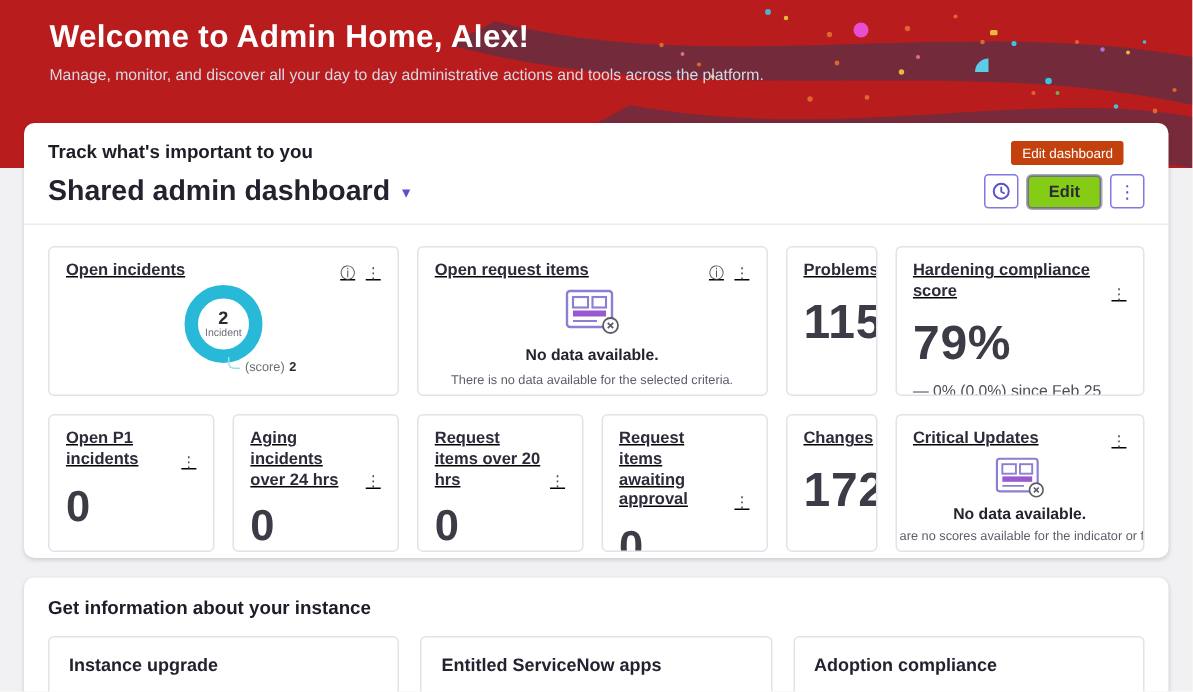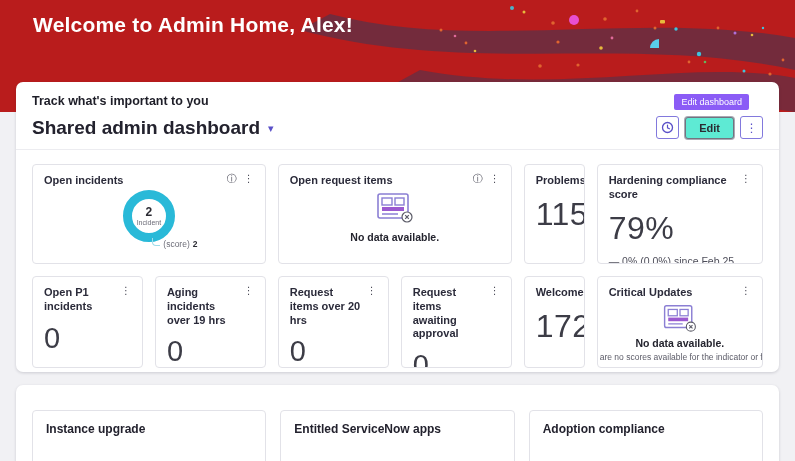--- a/index.html
+++ b/index.html
@@ -20,44 +20,44 @@
   .panel-2 { margin-top:13px; padding:13px 16px 16px; height:120px; }
 
   .section-heading { font-size:12.5px; font-weight:bold; color:#1d1d27; }
 
   .dash-title-row { display:flex; align-items:center; justify-content:space-between;
     margin-top:8px; position:relative; }
   .dash-title { font-size:19px; font-weight:bold; color:#23222e; display:flex; align-items:center; gap:8px; }
   .caret { color:#5a50c8; font-size:11px; position:relative; top:1px; }
 
   .dash-actions { display:flex; align-items:center; gap:6px; position:relative; }
-  .tooltip { position:absolute; top:-22px; right:14px; background:#8b5cf6; color:#fff;
+  .tooltip { position:absolute; top:-22px; right:14px; background:#c2410c; color:#fff;
     font-size:9px; padding:3px 7px; border-radius:2px; white-space:nowrap; z-index:5; }
   .icon-btn { width:23px; height:23px; border:1px solid #8279dd; border-radius:3px;
     background:#fff; color:#5a50c8; display:flex; align-items:center; justify-content:center;
     cursor:pointer; font-size:12px; }
-  .edit-btn { font-size:11px; font-weight:bold; color:#2b2b33; background:#5eead4;
+  .edit-btn { font-size:11px; font-weight:bold; color:#2b2b33; background:#84cc16;
     border:1px solid #73737f; box-shadow:0 0 0 1px #a9a9b4; border-radius:3px;
     padding:4px 13px; cursor:pointer; }
   .kebab-glyph { font-size:12px; line-height:1; }
 
   .divider { border-bottom:1px solid #ececf0; margin:10px -16px 0; }
 
   
   .cards-grid { display:grid; grid-template-columns:1fr 1fr 1fr 1fr .55fr 1.5fr;
     grid-template-rows:100px 92px; gap:12px; margin-top:14px; }
   .card { border:1px solid #e2e2e8; border-radius:4px; background:#fff;
     padding:9px 11px; position:relative; overflow:hidden; }
   .span2 { grid-column:span 2; }
-  .card-head { display:flex; align-items:flex-start; justify-content:space-between; gap:4px; }
+  .card-head { display:flex; align-items:flex-end; justify-content:space-between; gap:4px;text-decoration:underline; }
   .card-title { font-size:11px; font-weight:600; color:#2b2b3a; line-height:1.25; }
   .card-icons { display:flex; align-items:center; gap:7px; color:#4b4b58; flex:none; }
   .mini-icon { font-size:10px; cursor:pointer; line-height:1; color:#4b4b58; background:none; border:none;
     font-family:"DejaVu Sans",sans-serif; }
-  .big-num { font-size:32px; font-weight:400; color:#3c3c46; margin-top:8px; letter-spacing:.5px; }
+  .big-num { font-size:32px; font-weight:700; color:#3c3c46; margin-top:8px; letter-spacing:.5px; }
   .big-num.sm { font-size:29px; }
   .delta { font-size:10.5px; color:#4e4e5a; margin-top:8px; }
 
   
   .donut-wrap { display:flex; flex-direction:column; align-items:center; margin-top:2px; }
   .donut { width:52px; height:52px; border:9px solid #29b9d8; border-radius:50%;
     display:flex; flex-direction:column; align-items:center; justify-content:center; }
   .donut-val { font-size:12px; font-weight:bold; color:#2b2b33; line-height:1; }
   .donut-unit { font-size:7px; color:#6d6d78; margin-top:1px; }
   .donut-legend { display:flex; align-items:flex-end; gap:3px; margin-left:52px; margin-top:-4px; }
@@ -112,20 +112,21 @@
     <circle cx="783" cy="60" r="1.4" fill="#e0642f"></circle>
     <circle cx="760" cy="92" r="1.4" fill="#e8b93c"></circle>
     <circle cx="441" cy="30" r="1.5" fill="#e0642f"></circle>
     <circle cx="455" cy="36" r="1.3" fill="#e06a9a"></circle>
     <circle cx="466" cy="43" r="1.4" fill="#e0642f"></circle>
     <circle cx="475" cy="51" r="1.3" fill="#e8b93c"></circle>
     <circle cx="540" cy="66" r="1.8" fill="#e0642f"></circle>
   </svg>
   <div class="hero-text">
     <div class="hero-title">Welcome to Admin Home, Alex!</div>
+    <div class="hero-sub">Manage, monitor, and discover all your day to day administrative actions and tools across the platform.</div>
   </div>
 </div>
 
 <div class="panel panel-1">
   <div class="section-heading">Track what's important to you</div>
 
   <div class="dash-title-row">
     <div class="dash-title">
       <span>Shared admin dashboard</span>
       <span class="caret">▾</span>
@@ -182,20 +183,21 @@
         <svg width="42" height="32" viewBox="0 0 42 32">
           <rect x="4" y="2" width="30" height="24" rx="2" fill="#fff" stroke="#8b7fd4" stroke-width="1.6"></rect>
           <rect x="8" y="6" width="10" height="7" fill="none" stroke="#8b7fd4" stroke-width="1.4"></rect>
           <rect x="21" y="6" width="9" height="7" fill="none" stroke="#8b7fd4" stroke-width="1.4"></rect>
           <rect x="8" y="15" width="22" height="4" fill="#9b59d0"></rect>
           <line x1="8" y1="22" x2="24" y2="22" stroke="#8b7fd4" stroke-width="1.4"></line>
           <circle cx="33" cy="25" r="5" fill="#fff" stroke="#5c5c68" stroke-width="1.2"></circle>
           <path d="M31.2 23.2 L34.8 26.8 M34.8 23.2 L31.2 26.8" stroke="#5c5c68" stroke-width="1.2"></path>
         </svg>
         <div class="nodata-title">No data available.</div>
+        <div class="nodata-msg">There is no data available for the selected criteria.</div>
       </div>
     </div>
 
     <div class="card">
       <div class="card-head">
         <span class="card-title">Problems</span>
 
       </div>
       <div class="big-num">115</div>
     </div>
@@ -216,21 +218,21 @@
         <span class="card-title">Open P1 incidents</span>
         <span class="card-icons">
           <button class="mini-icon">⋮</button>
         </span>
       </div>
       <div class="big-num sm">0</div>
     </div>
 
     <div class="card">
       <div class="card-head">
-        <span class="card-title">Aging incidents over 19 hrs</span>
+        <span class="card-title">Aging incidents over 24 hrs</span>
         <span class="card-icons">
           <button class="mini-icon">⋮</button>
         </span>
       </div>
       <div class="big-num sm">0</div>
     </div>
 
     <div class="card">
       <div class="card-head">
         <span class="card-title">Request items over 20 hrs</span>
@@ -246,21 +248,21 @@
         <span class="card-title">Request items awaiting approval</span>
         <span class="card-icons">
           <button class="mini-icon">⋮</button>
         </span>
       </div>
       <div class="big-num sm">0</div>
     </div>
 
     <div class="card">
       <div class="card-head">
-        <span class="card-title">Welcome</span>
+        <span class="card-title">Changes</span>
 
       </div>
       <div class="big-num">172</div>
     </div>
 
     <div class="card">
       <div class="card-head">
         <span class="card-title">Critical Updates</span>
         <span class="card-icons">
           <button class="mini-icon">⋮</button>
@@ -278,20 +280,21 @@
         </svg>
         <div class="nodata-title">No data available.</div>
         <div class="nodata-msg">There are no scores available for the indicator or for the</div>
       </div>
     </div>
 
   </div>
 </div>
 
 <div class="panel panel-2">
+  <div class="section-heading">Get information about your instance</div>
   <div class="info-grid">
     <div class="info-card">
       <div class="info-card-title">Instance upgrade</div>
     </div>
     <div class="info-card">
       <div class="info-card-title">Entitled ServiceNow apps</div>
     </div>
     <div class="info-card">
       <div class="info-card-title">Adoption compliance</div>
     </div>

